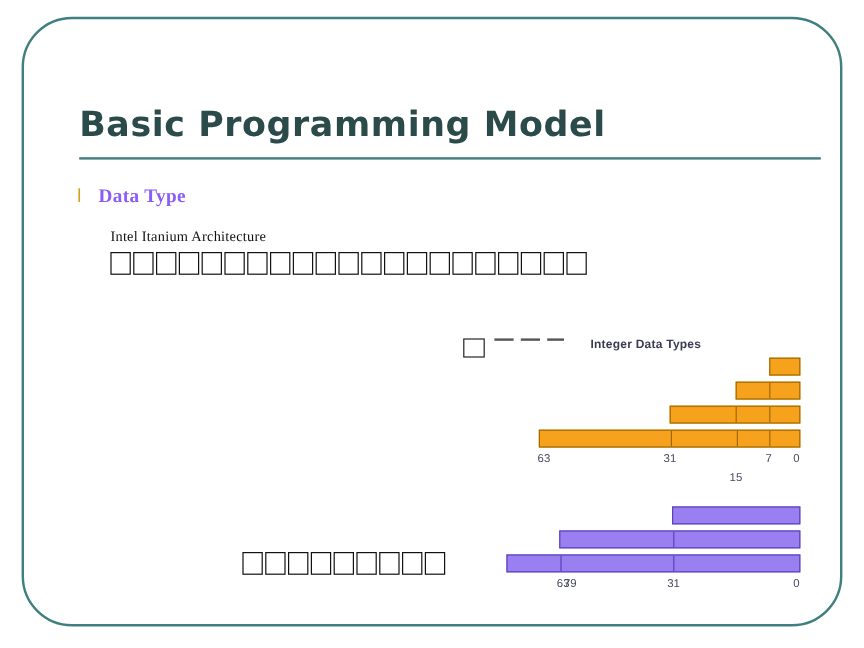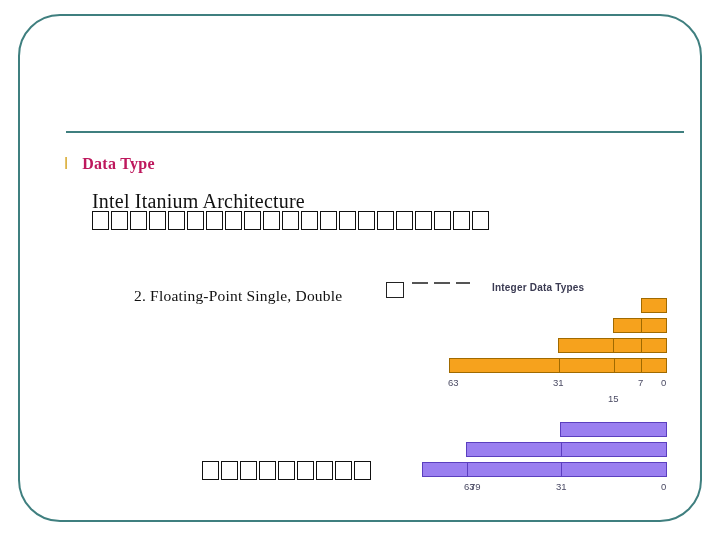--- a/index.html
+++ b/index.html
@@ -61,28 +61,28 @@
     font-family: "DejaVu Sans", sans-serif;
     font-size: 15px;
     color: #d4a017;
     margin-right: 14px;
     line-height: 1;
   }
   .bullet-text {
     font-family: "Liberation Serif", serif;
     font-weight: bold;
     font-size: 16px;
-    color: #be185d;
+    color: #8b5cf6;
     letter-spacing: 0.3px;
   }
   .subhead {
     position: absolute;
     left: 92px;
     top: 190px;
-    font-size: 20px;
+    font-size: 12px;
     color: #111111;
     letter-spacing: 0.2px;
   }
   
   .tofu-row {
     position: absolute;
     white-space: nowrap;
     color: #111111;
     letter-spacing: 1px;
   }
@@ -174,35 +174,33 @@
     background: transparent;
   }
 </style>
 </head>
 <body>
 
 <div class="slide">
 
   <div class="frame"></div>
 
+  <div class="title">Basic Programming Model</div>
   <div class="title-rule"></div>
 
   <div class="bullet-row">
     <span class="bullet-mark">l</span>
     <span class="bullet-text">Data Type</span>
   </div>
 
   <div class="subhead">Intel Itanium Architecture</div>
 
   <div class="tofu-row" id="tofu-line-1"><span class="tofu"></span><span class="tofu"></span><span class="tofu"></span><span class="tofu"></span><span class="tofu"></span><span class="tofu"></span><span class="tofu"></span><span class="tofu"></span><span class="tofu"></span><span class="tofu"></span><span class="tofu"></span><span class="tofu"></span><span class="tofu"></span><span class="tofu"></span><span class="tofu"></span><span class="tofu"></span><span class="tofu"></span><span class="tofu"></span><span class="tofu"></span><span class="tofu"></span><span class="tofu"></span></div>
 
 
-  <div class="item" id="item-2">
-    <span>2. Floating-Point Single, Double</span>
-  </div>
 
 
   <div class="tofu-row" id="tofu-line-2"><span class="tofu"></span><span class="tofu"></span><span class="tofu"></span><span class="tofu"></span><span class="tofu"></span><span class="tofu"></span><span class="tofu"></span><span class="tofu"></span><span class="tofu"></span></div>
 
   <div class="dash-box" style="left:386px; top:282px;"></div>
   <div class="dash-seg" style="left:412px; top:282px; width:16px;"></div>
   <div class="dash-seg" style="left:434px; top:282px; width:16px;"></div>
   <div class="dash-seg" style="left:456px; top:282px; width:14px;"></div>
 
   <div class="diagram">

